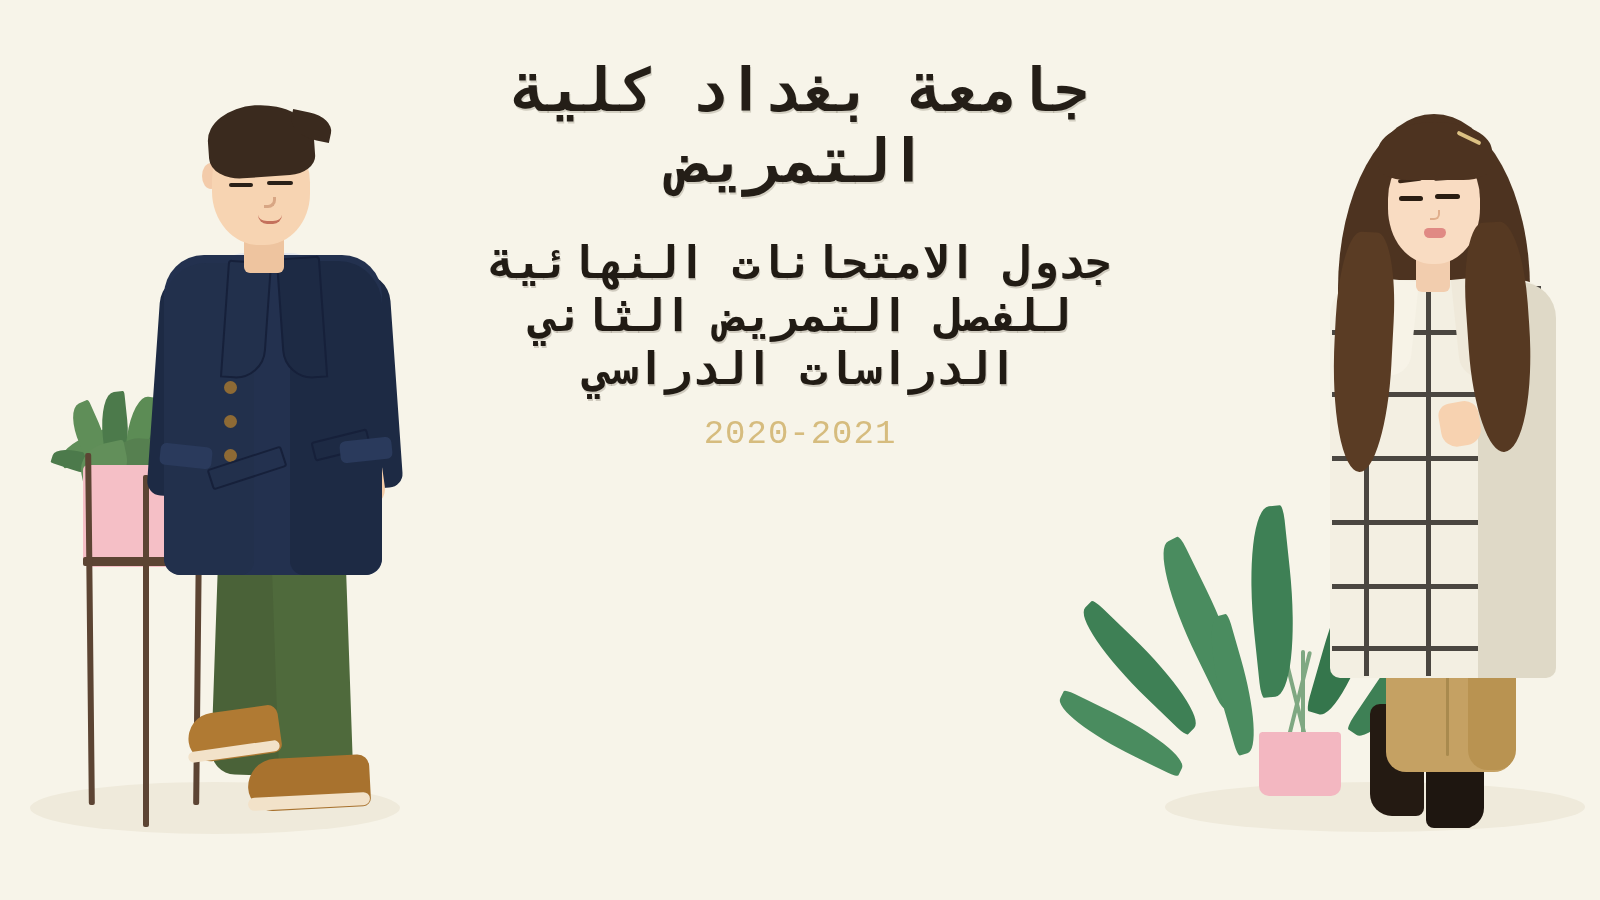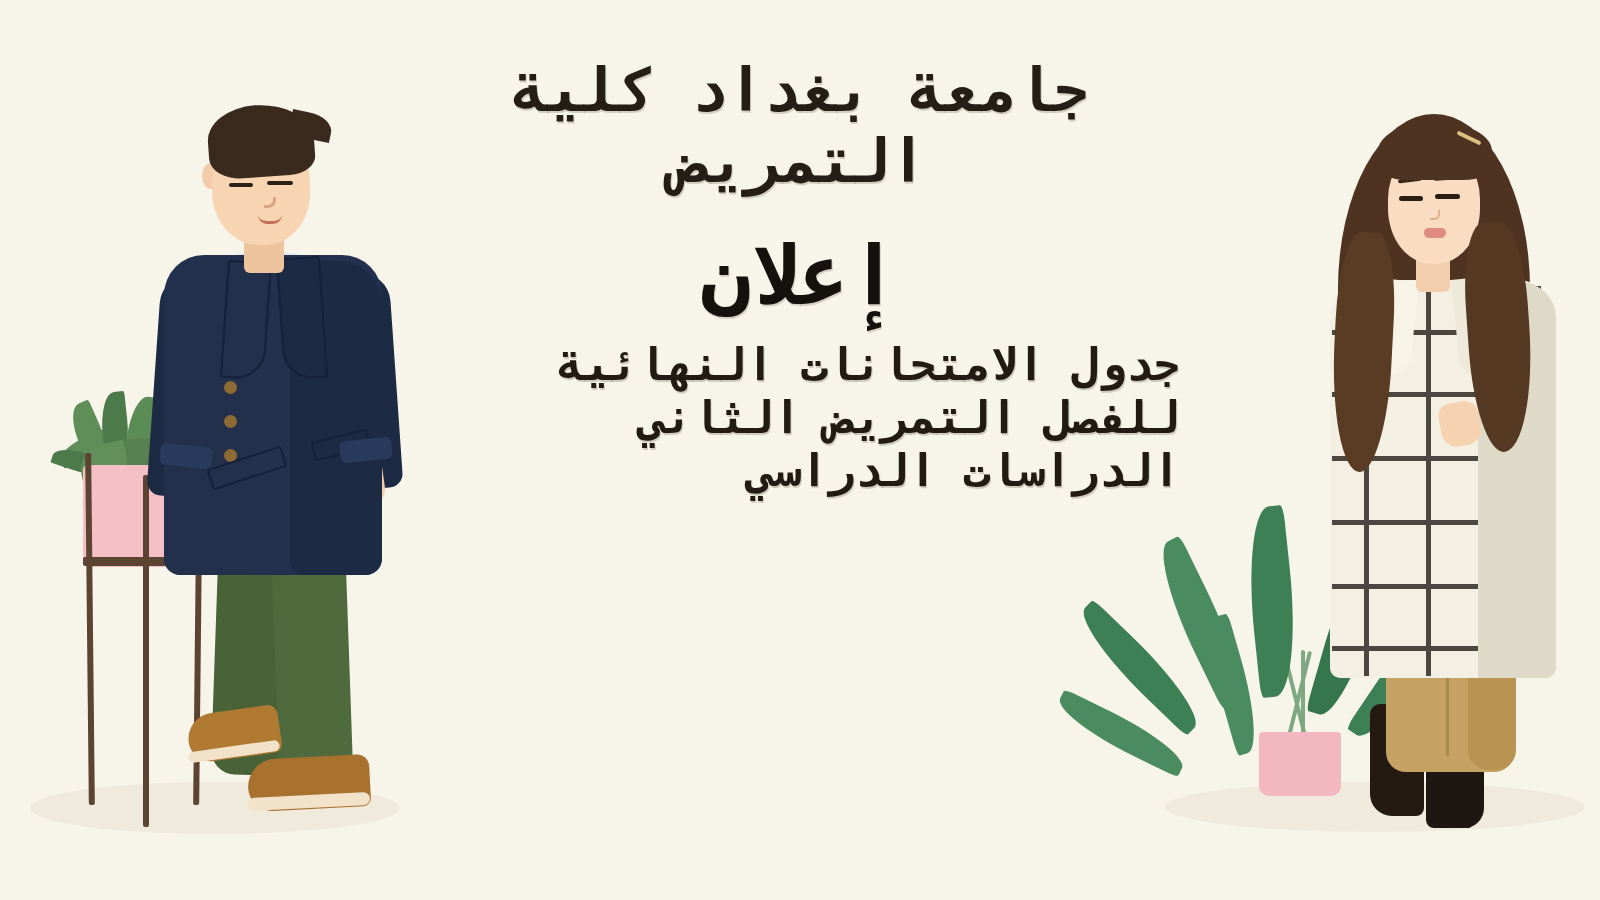--- a/index.html
+++ b/index.html
@@ -322,21 +322,20 @@
   #heading-announcement{
     font-size:82px; font-weight:700; line-height:1.05;
     color:#15110D;
     text-shadow:1px 2px 0 rgba(120,110,95,.25);
     margin-bottom:16px;
   }
   #subtitle-lines{
     font-size:45px; font-weight:700; line-height:1.18;
     color:#211B14;
     text-shadow:1px 2px 0 rgba(120,110,95,.30);
-    text-align:right;
   }
   #subtitle-lines div{ white-space:nowrap; }
   #year-range{
     margin-top:16px;
     font-size:34px; font-weight:400; letter-spacing:1px;
     color:#D6BC7E; direction:ltr;
   }
 </style>
 </head>
 <body>
@@ -467,23 +466,23 @@
     <div id="f-hair-front"></div>
     <div id="f-hair-strand-l"></div>
     <div id="f-hair-strand-r"></div>
     <div id="f-pin"></div>
   </div>
 
   <div id="text-block">
 
     <div id="heading-university">جامعة بغداد كلية التمريض</div>
 
-    <div id="heading-announcement">إعلان</div>
 
     <div id="subtitle-lines">
       <div>جدول الامتحانات النهائية</div>
       <div>للفصل التمريض الثاني</div>
       <div>الدراسات الدراسي</div>
     </div>
 
+    <div id="year-range">2020-2021</div>
   </div>
 
 </div>
 
 </body></html>

